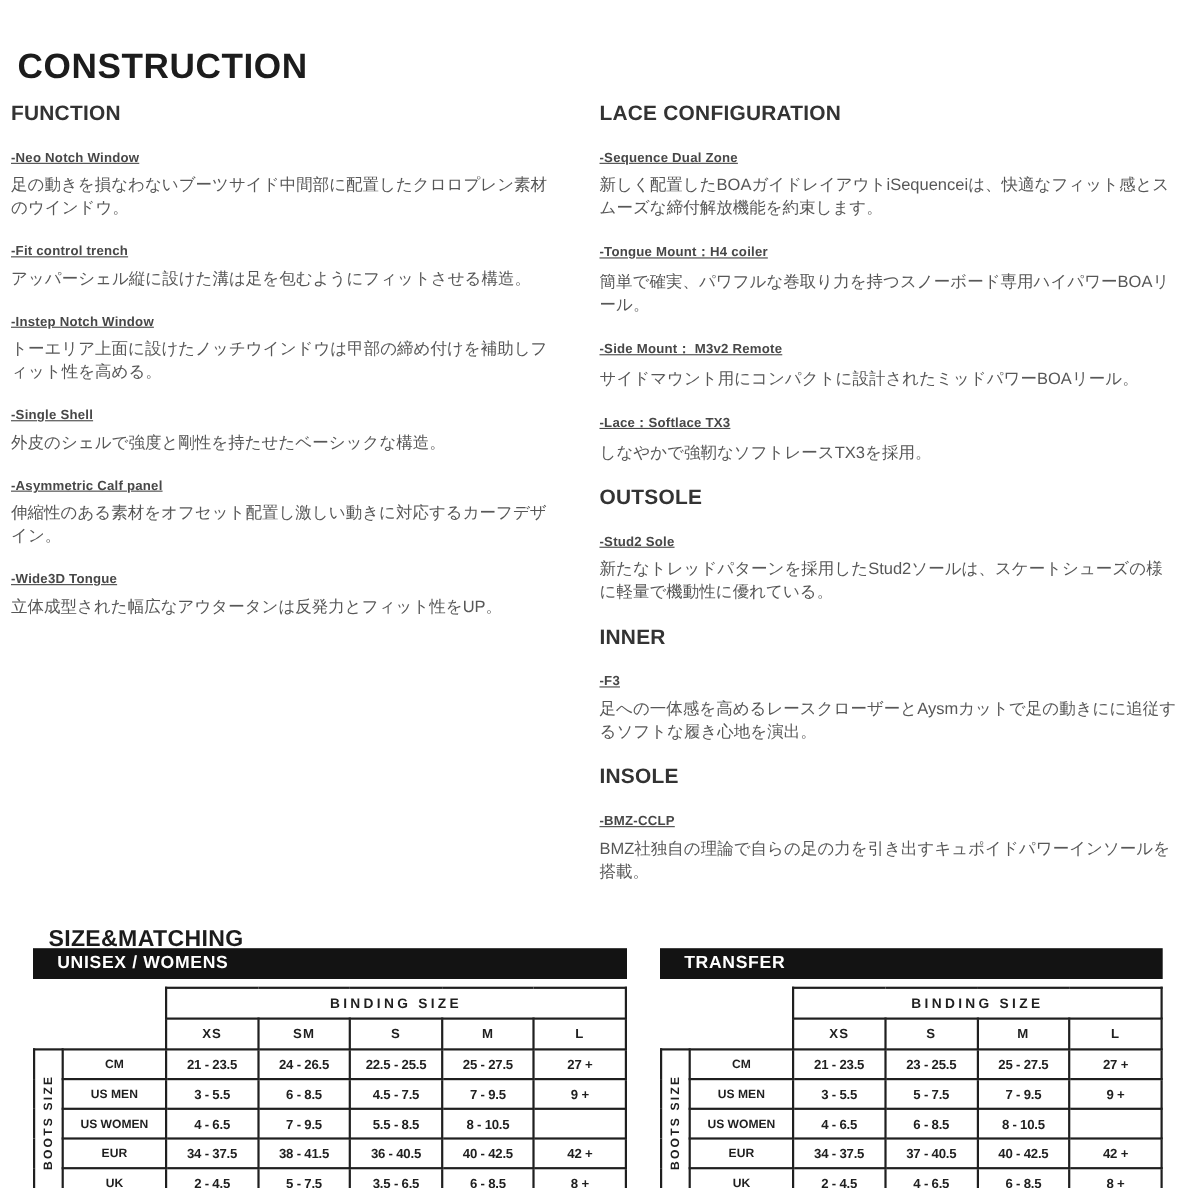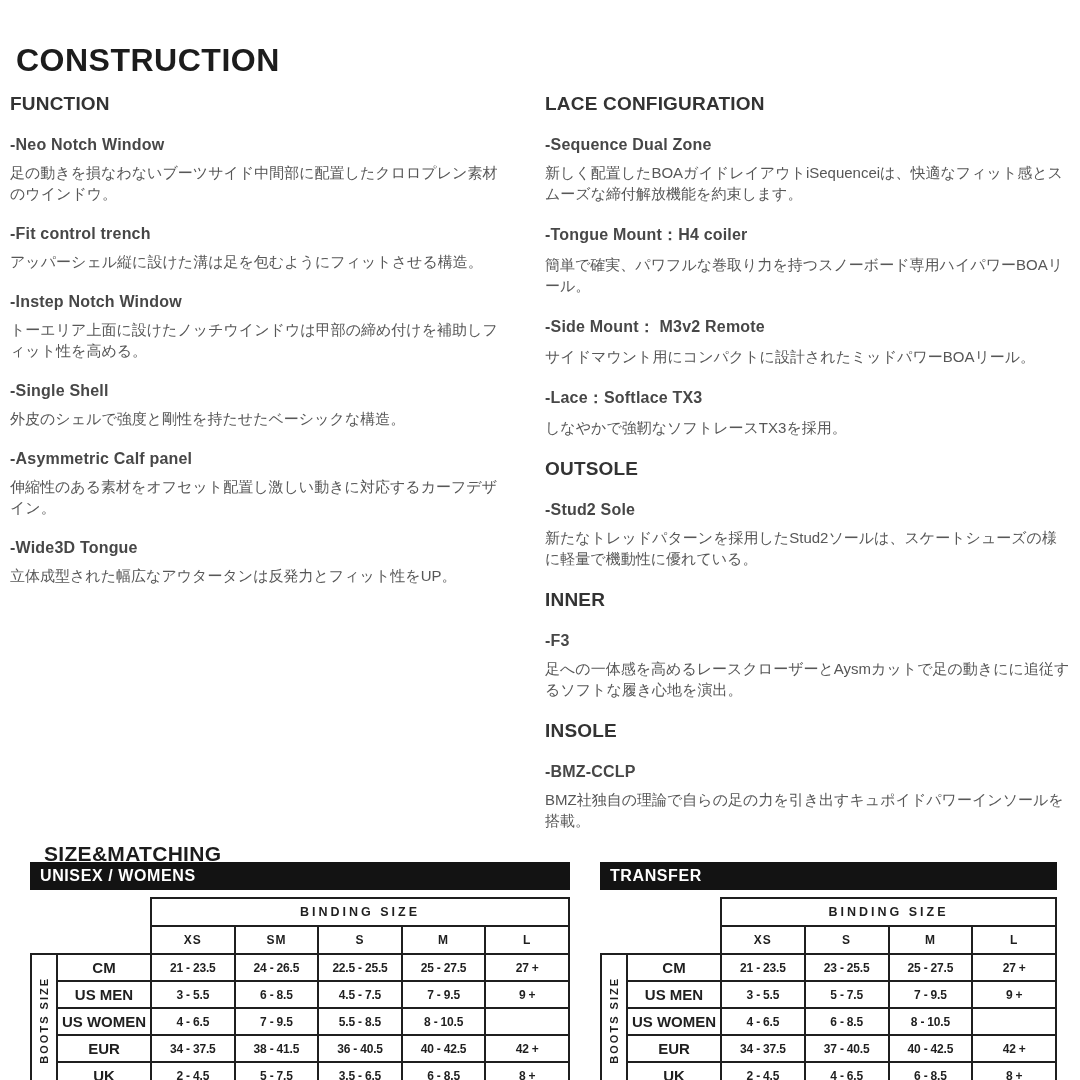--- a/index.html
+++ b/index.html
@@ -14,55 +14,55 @@
   }
   .col{position:absolute;top:93px;}
   .col-left{left:10px;width:497px;}
   .col-right{left:545px;width:527px;}
   .section + .section{margin-top:20px;}
   .section-heading{
     margin:0;font-size:19px;font-weight:bold;color:#333;letter-spacing:0.2px;
   }
   .feature{margin-top:21px;}
   .feature-title{
-    font-size:16px;font-weight:bold;color:#474747;letter-spacing:0.2px;
+    font-size:12px;font-weight:bold;color:#474747;letter-spacing:0.2px;text-decoration:underline;
   }
   .feature-desc{
     margin-top:8px;font-size:15px;color:#575757;line-height:21px;
   }
   .sm-heading{
     position:absolute;left:28px;top:826px;margin:16px;
     font-size:21px;font-weight:bold;color:#1c1c1c;letter-spacing:0.3px;
   }
   .table-block{position:absolute;top:862px;}
   .table-block.tb-left{left:30px;width:540px;}
   .table-block.tb-right{left:600px;width:457px;}
   .banner{
     height:28px;line-height:28px;background:#131313;color:#ffffff;
-    font-size:16px;font-weight:bold;letter-spacing:0.6px;padding-left:10px;
+    font-size:16px;font-weight:bold;letter-spacing:0.6px;padding-left:22px;
     box-sizing:border-box;
   }
   table.size-table{
     border-collapse:collapse;table-layout:fixed;margin-top:7px;width:100%;
   }
   .size-table th,.size-table td{
     border:2px solid #1f1f1f;padding:0;height:25px;
     font-size:12px;font-weight:bold;color:#1f1f1f;text-align:center;
     letter-spacing:-0.2px;overflow:hidden;white-space:nowrap;
   }
   .size-table tr.hdr th{height:26px;}
   .size-table td.blank{border:none;background:transparent;}
   .size-table th.bindsize{letter-spacing:3px;font-size:12.5px;}
   .size-table th.colhead{letter-spacing:1px;}
   .size-table th.vlabel{width:26px;}
   .size-table th.vlabel span{
     display:inline-block;writing-mode:vertical-rl;transform:rotate(180deg);
     font-size:11px;letter-spacing:2px;white-space:nowrap;
   }
-  .size-table th.rowlab{font-size:15px;letter-spacing:0;}
+  .size-table th.rowlab{font-size:11px;letter-spacing:0;}
 </style>
 </head>
 <body>
 
 <h1 class="page-title">CONSTRUCTION</h1>
 
 <div class="col col-left">
   <div class="section">
     <h2 class="section-heading">FUNCTION</h2>
     <div class="feature">

